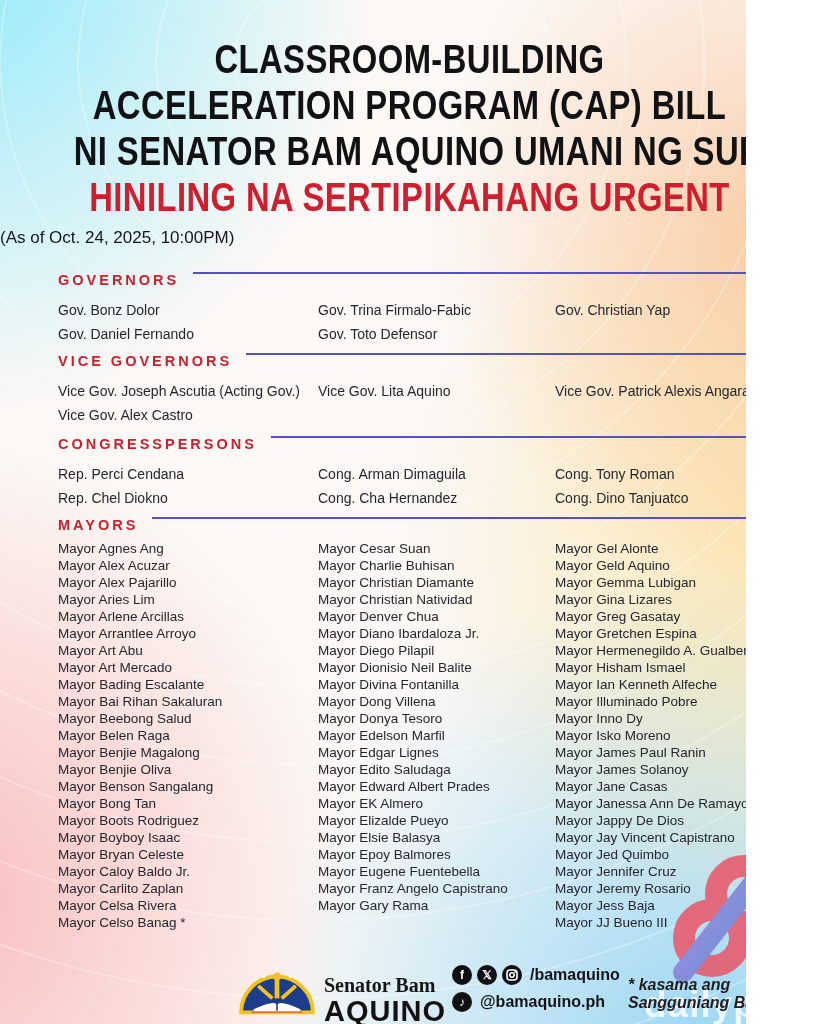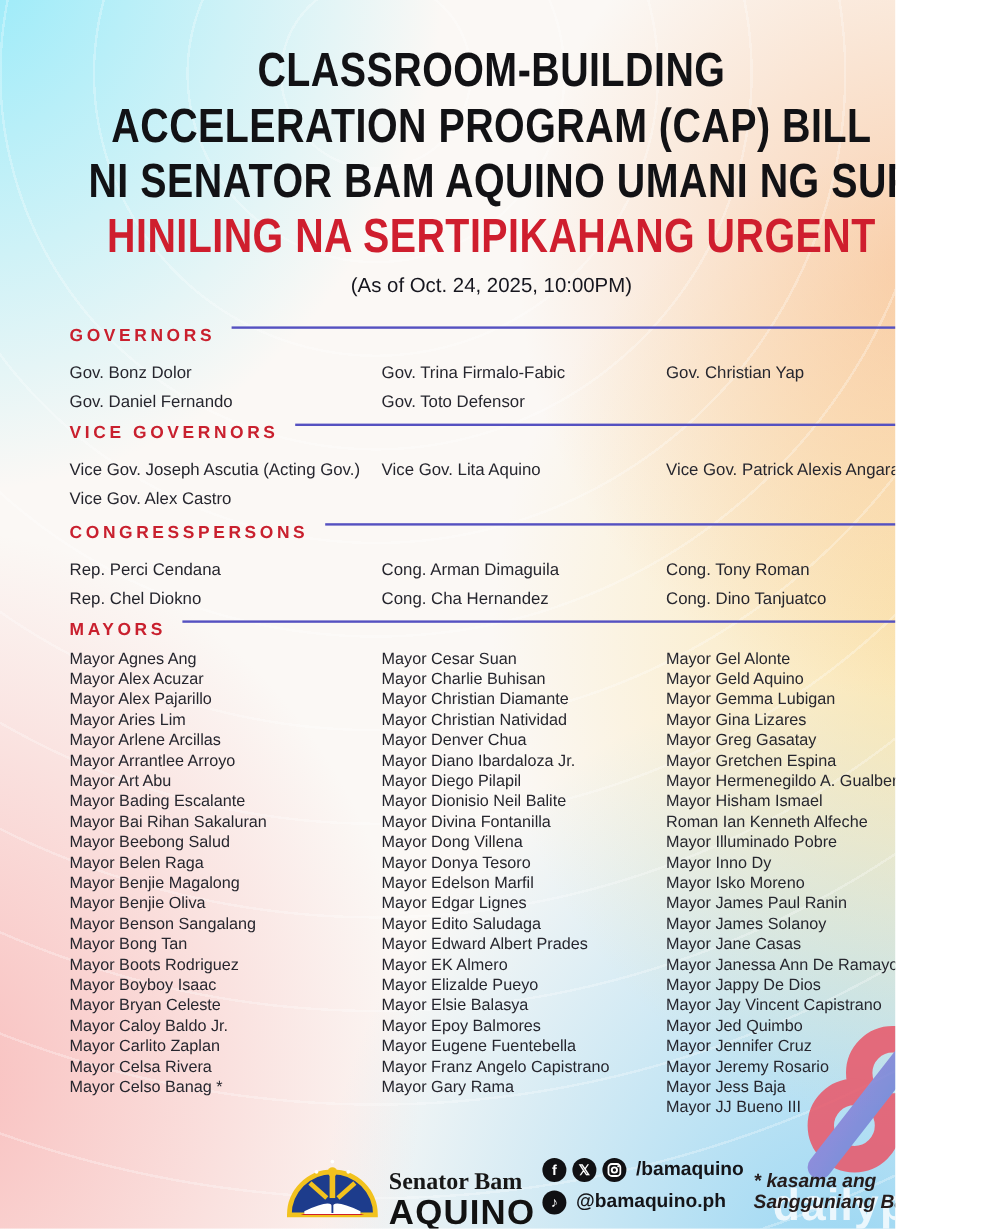--- a/index.html
+++ b/index.html
@@ -17,21 +17,21 @@
   }
   .rings {
     position:absolute; inset:0; pointer-events:none;
     background: repeating-radial-gradient(circle at 42% 6%, rgba(255,255,255,.28) 0 2px, rgba(255,255,255,0) 2px 78px);
   }
   
   .title-block { position:absolute; top:36px; left:0; width:819px; text-align:center;
                  transform:scaleX(.82); transform-origin:50% 0; }
   .t-line { font-size:40px; line-height:46px; font-weight:700; color:#121215; letter-spacing:.5px; white-space:nowrap; }
   .t-line.red { color:#cf1e2e; }
-  .subtitle { position:absolute; top:228px; left:0; width:819px; text-align:center;
+  .subtitle { position:absolute; top:228px; left:0; width:819px; 
               font-size:17px; font-weight:500; color:#16161e; }
   
   .sec { position:absolute; left:58px; width:704px; }
   .sec-head { display:flex; align-items:flex-start; }
   .sec-title { font-size:14.5px; font-weight:700; letter-spacing:3px; color:#c9202e; white-space:nowrap; }
   .sec-line { flex:1; border-top:2px solid #5551c1; margin-left:14px; }
   .cols { display:grid; grid-template-columns:260px 237px auto; margin-top:10px; }
   .person { font-size:14px; line-height:24px; color:#26262e; white-space:nowrap; }
   .sec.mayors .cols { margin-top:7px; }
   .sec.mayors .person { font-size:13.5px; line-height:17px; }
@@ -133,20 +133,21 @@
     </div>
     <div class="cols">
         <div>
           <div class="person">Mayor Agnes Ang</div>
           <div class="person">Mayor Alex Acuzar</div>
           <div class="person">Mayor Alex Pajarillo</div>
           <div class="person">Mayor Aries Lim</div>
           <div class="person">Mayor Arlene Arcillas</div>
           <div class="person">Mayor Arrantlee Arroyo</div>
           <div class="person">Mayor Art Abu</div>
+          <div class="person">Mayor Art Mercado</div>
           <div class="person">Mayor Bading Escalante</div>
           <div class="person">Mayor Bai Rihan Sakaluran</div>
           <div class="person">Mayor Beebong Salud</div>
           <div class="person">Mayor Belen Raga</div>
           <div class="person">Mayor Benjie Magalong</div>
           <div class="person">Mayor Benjie Oliva</div>
           <div class="person">Mayor Benson Sangalang</div>
           <div class="person">Mayor Bong Tan</div>
           <div class="person">Mayor Boots Rodriguez</div>
           <div class="person">Mayor Boyboy Isaac</div>
@@ -182,21 +183,21 @@
         </div>
         <div>
           <div class="person">Mayor Gel Alonte</div>
           <div class="person">Mayor Geld Aquino</div>
           <div class="person">Mayor Gemma Lubigan</div>
           <div class="person">Mayor Gina Lizares</div>
           <div class="person">Mayor Greg Gasatay</div>
           <div class="person">Mayor Gretchen Espina</div>
           <div class="person">Mayor Hermenegildo A. Gualberto</div>
           <div class="person">Mayor Hisham Ismael</div>
-          <div class="person">Roman Ian Kenneth Alfeche</div>
+          <div class="person">Mayor Ian Kenneth Alfeche</div>
           <div class="person">Mayor Illuminado Pobre</div>
           <div class="person">Mayor Inno Dy</div>
           <div class="person">Mayor Isko Moreno</div>
           <div class="person">Mayor James Paul Ranin</div>
           <div class="person">Mayor James Solanoy</div>
           <div class="person">Mayor Jane Casas</div>
           <div class="person">Mayor Janessa Ann De Ramayo</div>
           <div class="person">Mayor Jappy De Dios</div>
           <div class="person">Mayor Jay Vincent Capistrano</div>
           <div class="person">Mayor Jed Quimbo</div>

